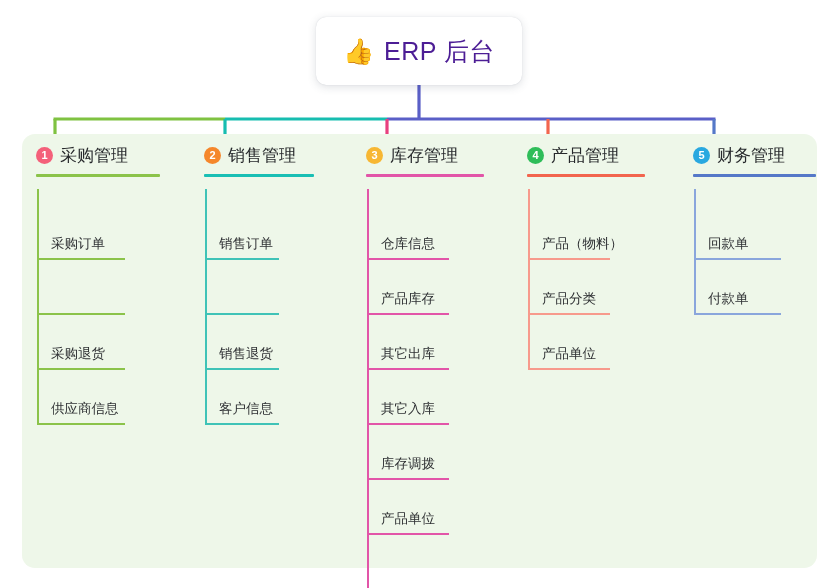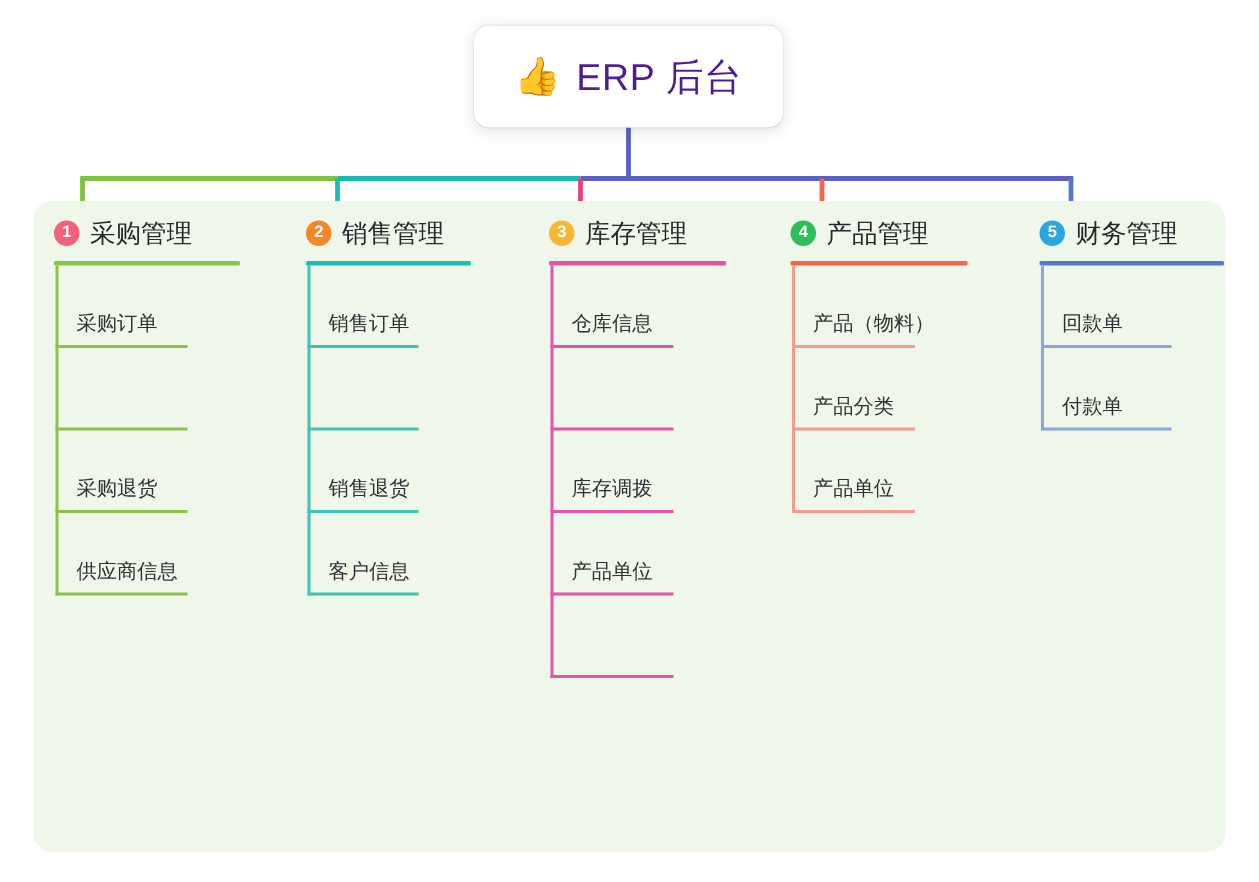--- a/index.html
+++ b/index.html
@@ -97,22 +97,22 @@
   }
   .col-rule {
     height: 3px;
     margin-top: 6px;
     border-radius: 1px;
   }
 
   
   .items {
     position: relative;
-    margin-top: 0;
-    padding-top: 0;
+    margin-top: 12px;
+    padding-top: 16px;
   }
   .spine {
     position: absolute;
     left: 0px;
     top: 0;
     width: 2px;
     bottom: 0px;
   }
   .item {
     position: relative;
@@ -215,20 +215,29 @@
           <span class="col-title">库存管理</span>
         </div>
         <div class="col-rule" style="background: rgb(226, 85, 168); width: 118px; margin-left: 14px;"></div>
         <div class="items">
           <div class="spine" style="background: rgb(226, 85, 168); left: 15px;"></div>
           <div class="item">
             <div class="item-label">仓库信息</div>
             <div class="item-rule" style="background: rgb(226, 85, 168); width: 82px; margin-left: -13px;"></div>
           </div>
           <div class="item">
+            <div class="item-label">产品库存</div>
+            <div class="item-rule" style="background: rgb(226, 85, 168); width: 82px; margin-left: -13px;"></div>
+          </div>
+          <div class="item">
+            <div class="item-label">其它出库</div>
+            <div class="item-rule" style="background: rgb(226, 85, 168); width: 82px; margin-left: -13px;"></div>
+          </div>
+          <div class="item">
+            <div class="item-label">其它入库</div>
             <div class="item-rule" style="background: rgb(226, 85, 168); width: 82px; margin-left: -13px;"></div>
           </div>
           <div class="item">
             <div class="item-label">库存调拨</div>
             <div class="item-rule" style="background: rgb(226, 85, 168); width: 82px; margin-left: -13px;"></div>
           </div>
           <div class="item">
             <div class="item-label">产品单位</div>
             <div class="item-rule" style="background: rgb(226, 85, 168); width: 82px; margin-left: -13px;"></div>
           </div>

